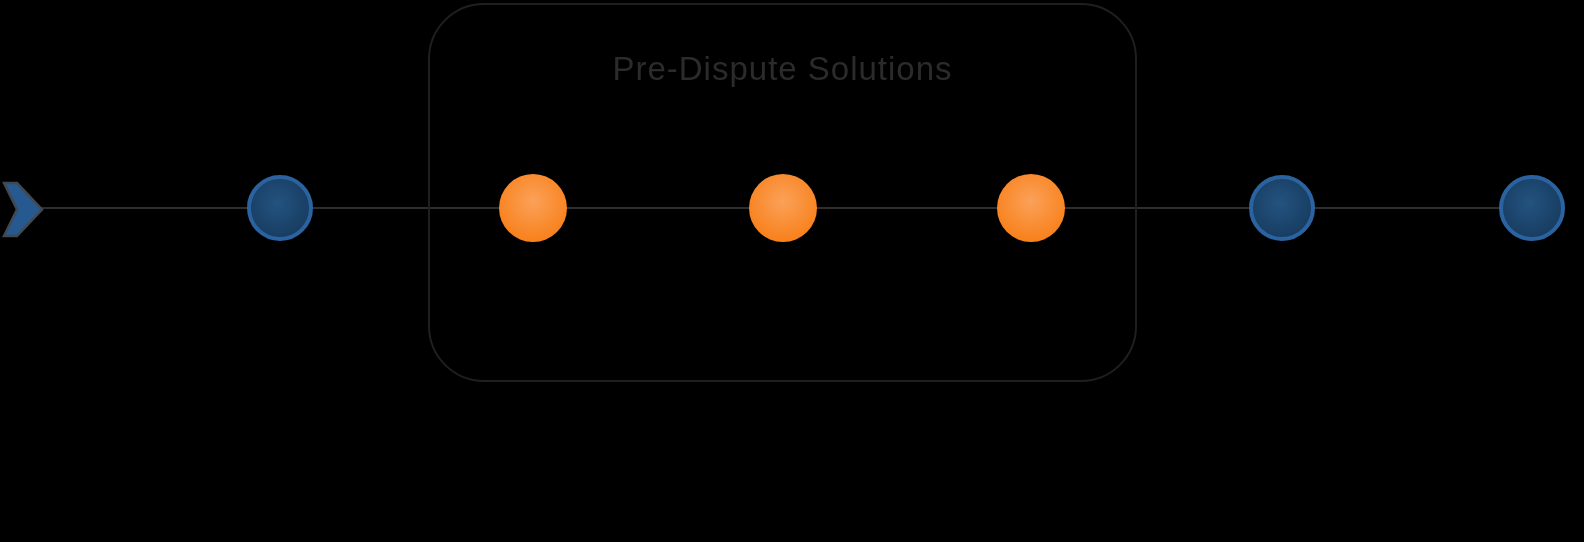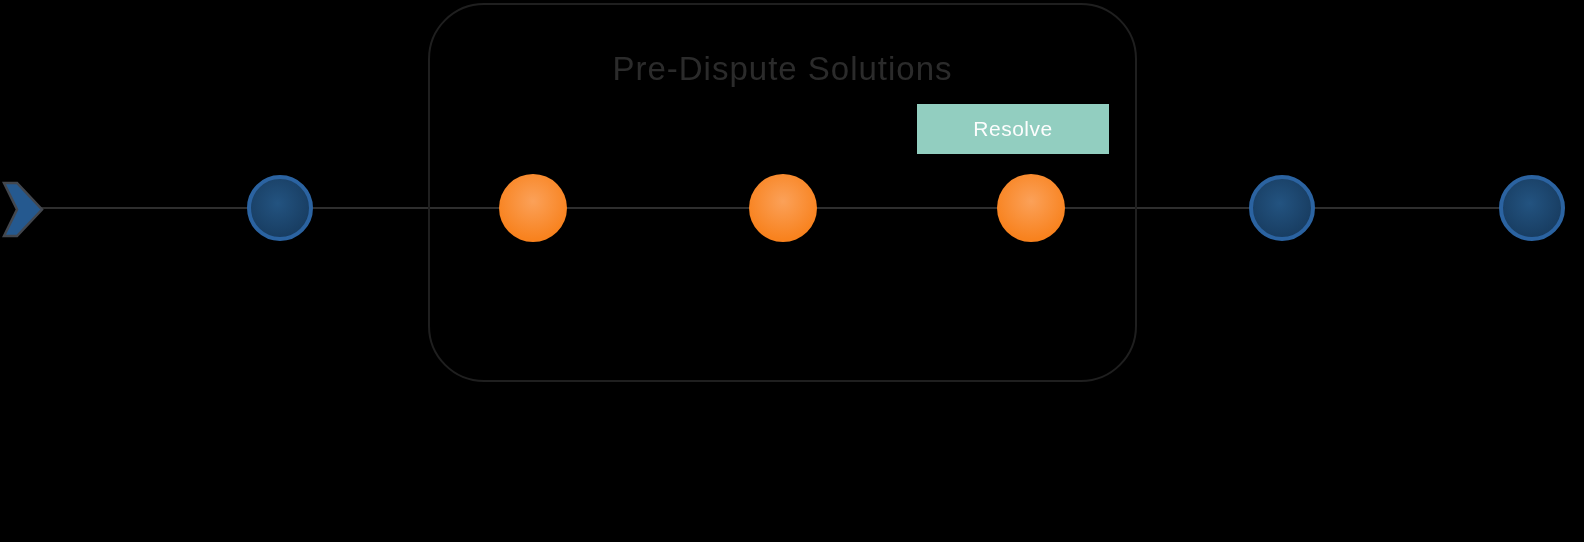--- a/index.html
+++ b/index.html
@@ -110,23 +110,20 @@
 
   <svg class="chevron" viewBox="0 0 42 57" aria-hidden="true">
     <polygon points="2,2 15,2 40,28.5 15,55 2,55 15,28.5" fill="var(--chevron-fill)" stroke="var(--chevron-outline)" stroke-width="2.5" stroke-linejoin="miter"></polygon>
   </svg>
 
   <div class="solution-box">
     <div class="box-title">Pre-Dispute Solutions</div>
   </div>
 
 
-  <div class="bar bar-resolve">
-    <span>Resolve</span>
-  </div>
 
   <div id="nodes">
       <div class="node blue" style="left: 247px; top: 175px;"></div>
       <div class="node orange" style="left: 499px; top: 174px;"></div>
       <div class="node orange" style="left: 749px; top: 174px;"></div>
       <div class="node orange" style="left: 997px; top: 174px;"></div>
       <div class="node blue" style="left: 1249px; top: 175px;"></div>
       <div class="node blue" style="left: 1499px; top: 175px;"></div>
     </div>
 

